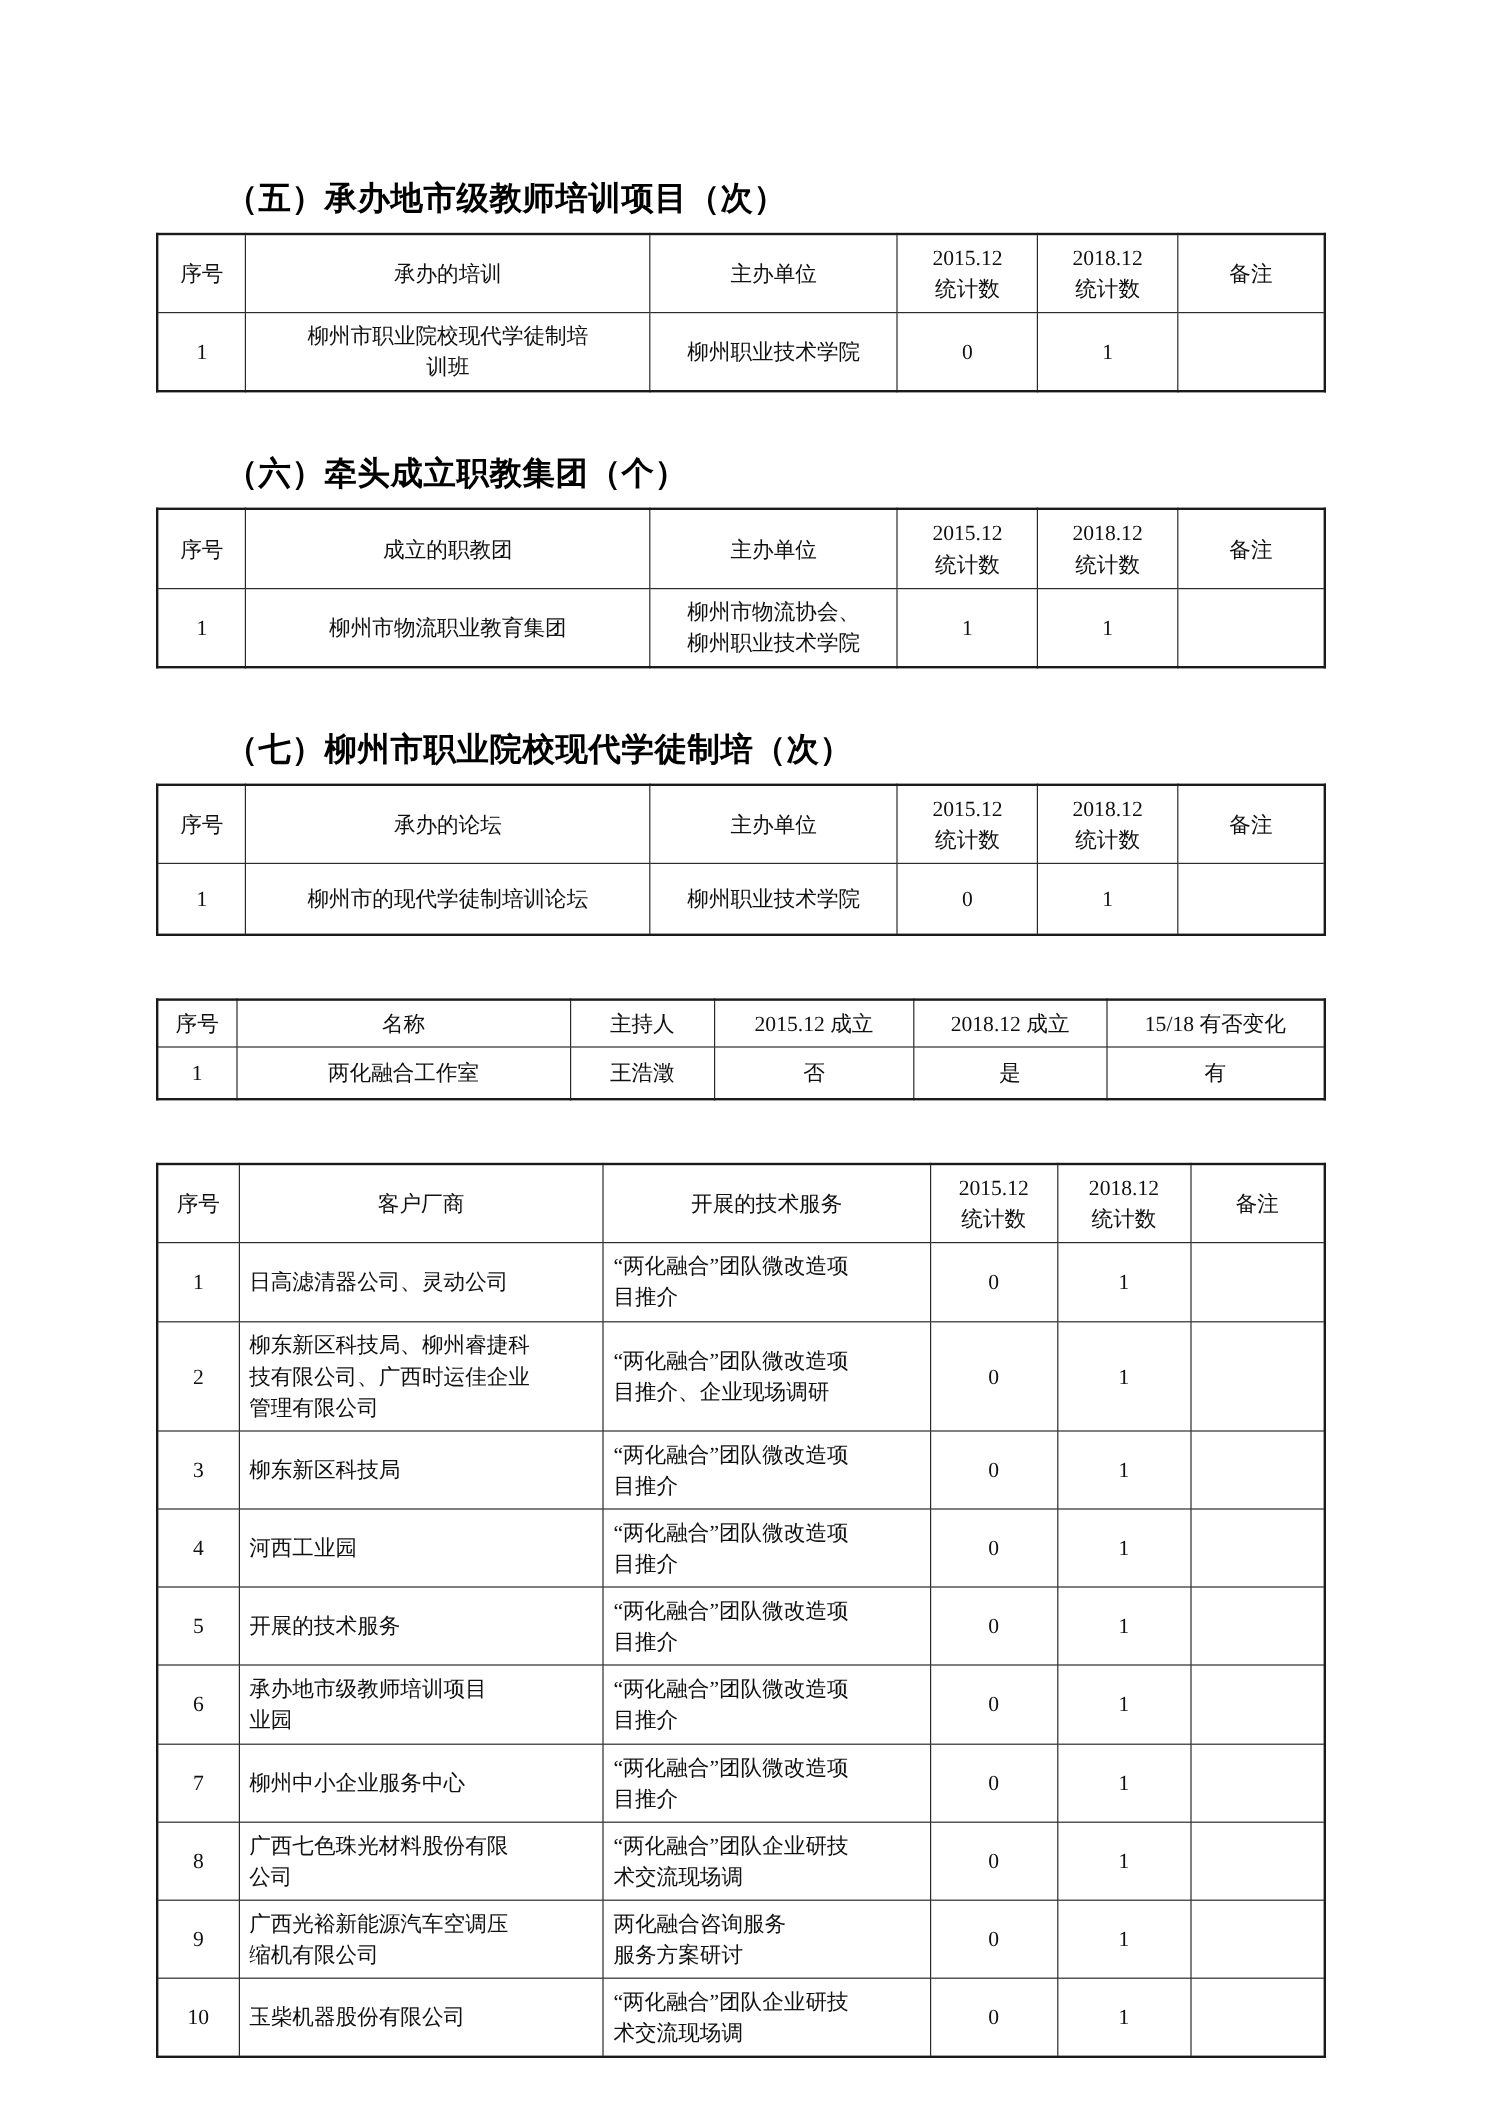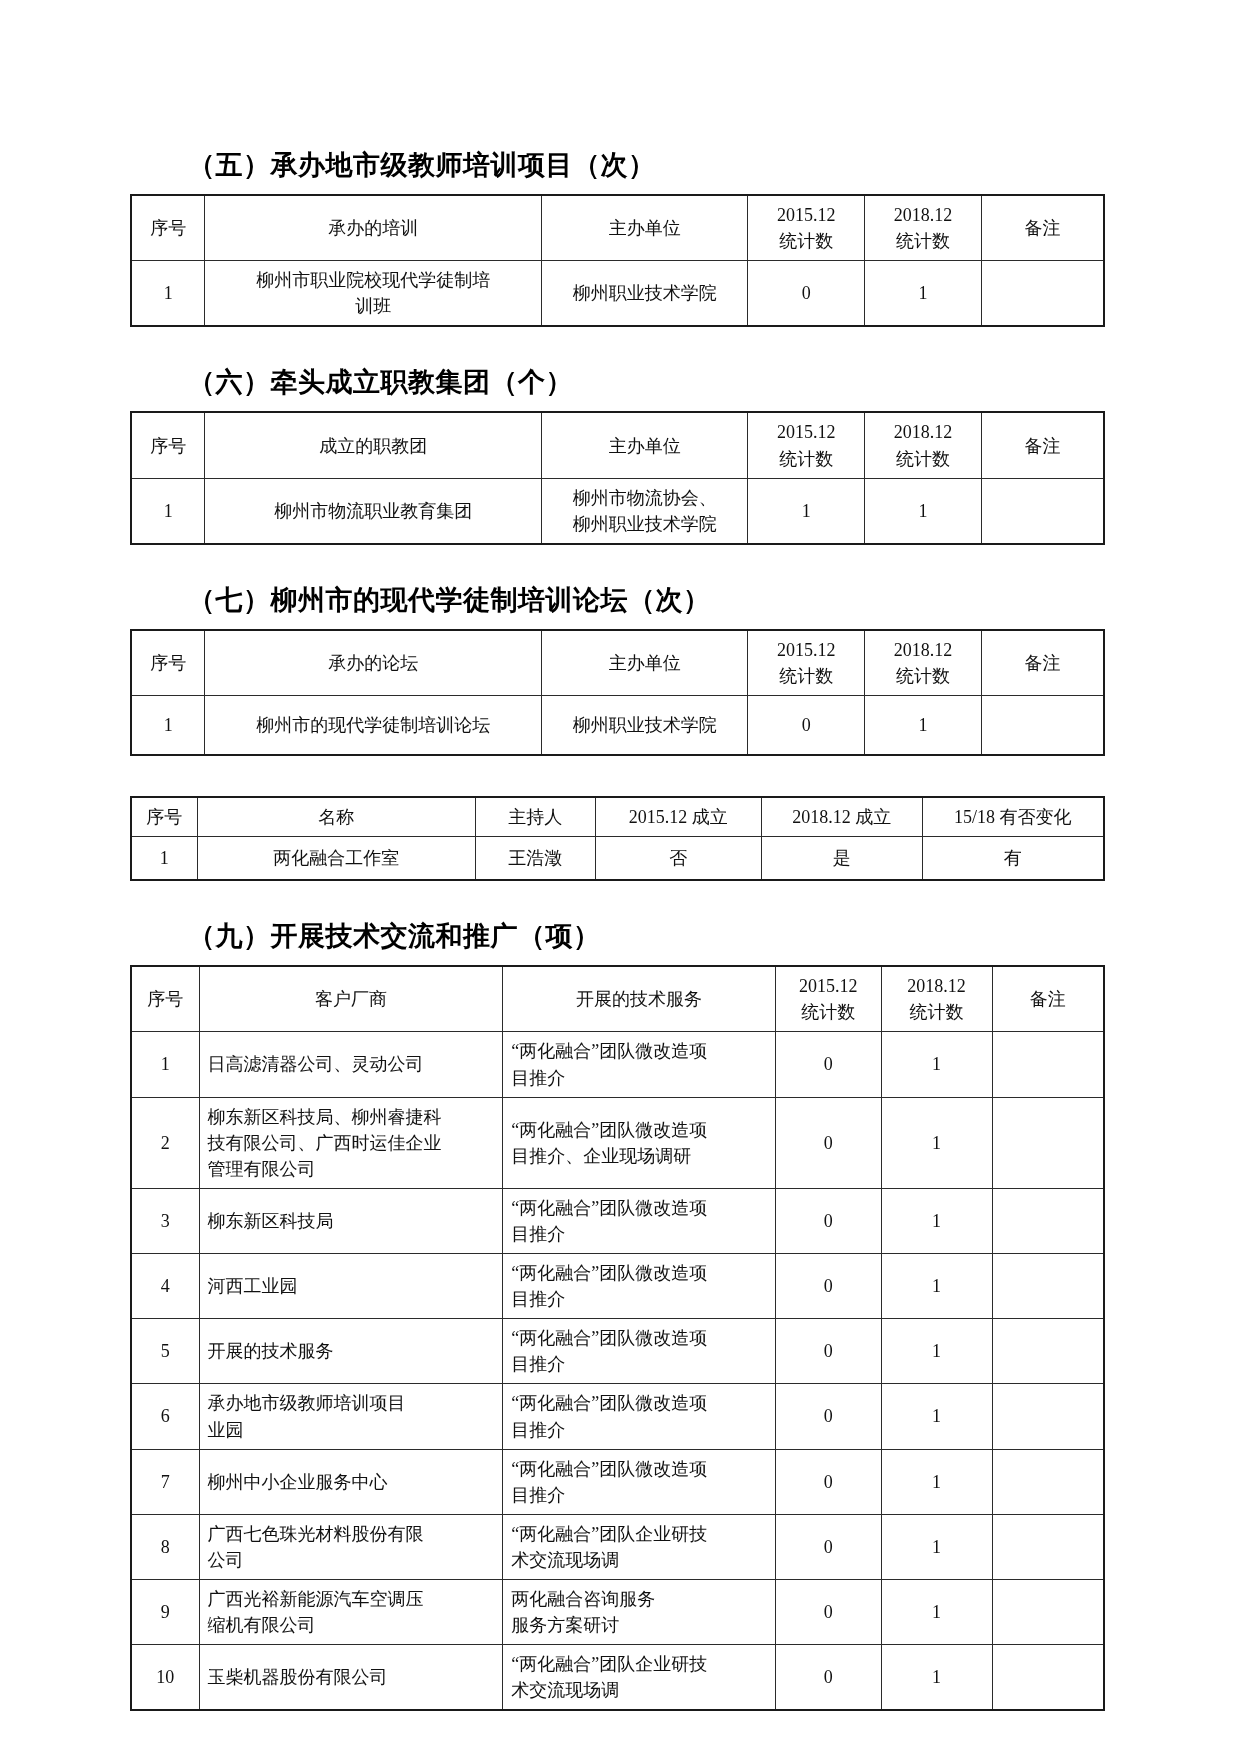--- a/index.html
+++ b/index.html
@@ -2,21 +2,21 @@
 <html><head>
 <meta charset="utf-8">
 <style>
   html,body{margin:0;padding:0;background:#ffffff;}
   body{
     width:1240px;height:1754px;overflow:hidden;color:#000;
     font-family:"Liberation Serif","DejaVu Serif",serif;
   }
   .page{box-sizing:border-box;width:1240px;height:1754px;padding:150px 135px 0 130px;}
   .sec{margin:0;}
-  .sec + .sec{margin-top:40px;}
+  .sec + .sec{margin-top:52px;}
   .sec-title{
     font-family:"Liberation Sans","DejaVu Sans",sans-serif;
     font-weight:700;font-size:27px;line-height:1.15;
     margin:0 0 13px 58px;color:#000;letter-spacing:0.5px;
   }
   table{
     width:100%;border-collapse:collapse;table-layout:fixed;
     border:2.5px solid #1a1a1a;
   }
   th,td{
@@ -107,21 +107,21 @@
 柳州职业技术学院</td>
           <td>1</td>
           <td>1</td>
           <td></td>
         </tr>
       </tbody>
     </table>
   </div>
 
   <div class="sec">
-    <h2 class="sec-title">（七）柳州市的现代学徒制培训论坛（次）</h2>
+    <h2 class="sec-title">（七）柳州市职业院校现代学徒制培（次）</h2>
     <table class="t7">
       <colgroup>
           <col style="width:7.6%">
           <col style="width:34.6%">
           <col style="width:21.2%">
           <col style="width:12%">
           <col style="width:12%">
           <col style="width:12.6%">
         </colgroup>
       <thead>
@@ -176,21 +176,20 @@
           <td>王浩澂</td>
           <td>否</td>
           <td>是</td>
           <td>有</td>
         </tr>
       </tbody>
     </table>
   </div>
 
   <div class="sec">
-    <h2 class="sec-title">（九）开展技术交流和推广（项）</h2>
     <table class="t9">
       <colgroup>
           <col style="width:7%">
           <col style="width:31.2%">
           <col style="width:28%">
           <col style="width:10.9%">
           <col style="width:11.4%">
           <col style="width:11.5%">
         </colgroup>
       <thead>

